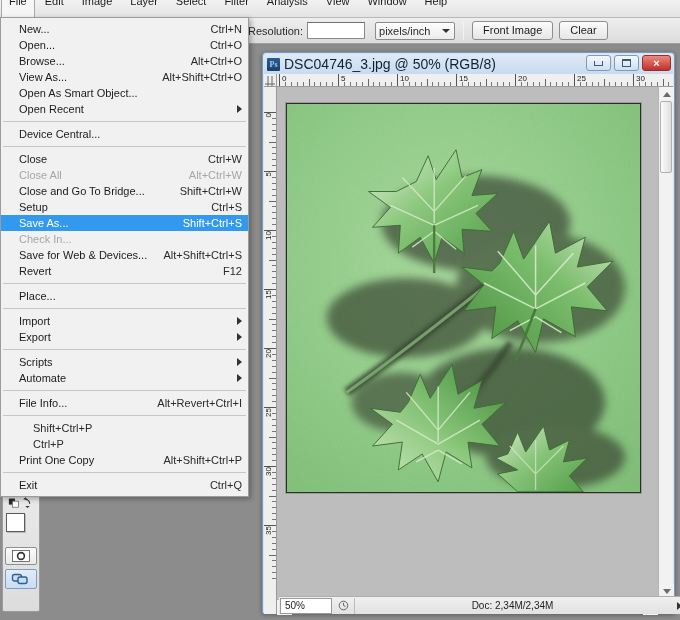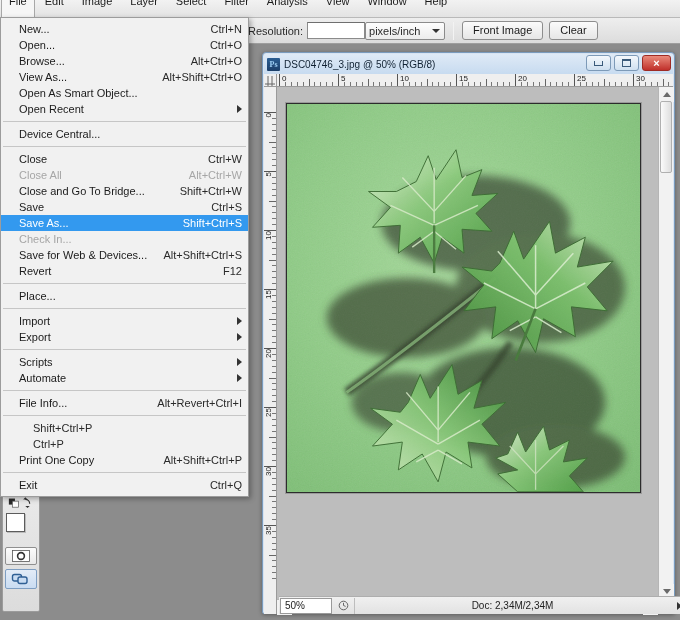--- a/index.html
+++ b/index.html
@@ -41,21 +41,21 @@
     padding-left: 248px;
   }
   .opt-label { margin-right: 4px; }
   .opt-input {
     width: 58px; height: 17px; background: #fff;
     border: 1px solid #8b8b8b; border-top-color: #6f6f6f;
     font-size: 11px; padding: 0 3px;
     font-family: "Liberation Sans", sans-serif;
   }
   .opt-select {
-    width: 80px; height: 18px;
+    margin-left: 10px; width: 80px; height: 18px;
     background: linear-gradient(#fdfdfd, #ececec);
     border: 1px solid #8b8b8b; border-radius: 2px;
     font-size: 11px; display: flex; align-items: center;
     padding: 0 3px; position: relative;
   }
   .opt-select .caret {
     position: absolute; right: 4px; top: 50%; margin-top: -2px;
     width: 0; height: 0; border-left: 4px solid transparent;
     border-right: 4px solid transparent; border-top: 4px solid #333;
   }
@@ -125,21 +125,21 @@
     padding: 0 2px 0 3px;
     position: relative;
   }
   .ps-icon {
     width: 13px; height: 13px; margin-right: 4px; border-radius: 1px;
     background: linear-gradient(#2a5d92, #1b3e69);
     color: #9fd0f5; font-size: 8px; font-weight: bold;
     display: flex; align-items: center; justify-content: center;
     font-family: "Liberation Serif", serif;
   }
-  .doctitle { font-size: 10px; color: #123; white-space: nowrap; }
+  .doctitle { font-size: 14px; color: #123; white-space: nowrap; }
   .wbtns { position: absolute; right: 2px; top: 1px; display: flex; gap: 3px; }
   .wbtn {
     width: 25px; height: 16px; border-radius: 3px;
     border: 1px solid #7d9ab8;
     background: linear-gradient(#f4f8fc, #cfe0f0);
     display: flex; align-items: center; justify-content: center;
   }
   .wbtn.close {
     width: 29px;
     background: linear-gradient(#e98a7b, #c0302b);
@@ -725,21 +725,21 @@
       </div>
       <div class="mrow disabled">
         <span class="lbl">Close All</span>
         <span class="acc">Alt+Ctrl+W</span>
       </div>
       <div class="mrow">
         <span class="lbl">Close and Go To Bridge...</span>
         <span class="acc">Shift+Ctrl+W</span>
       </div>
       <div class="mrow">
-        <span class="lbl">Save</span>
+        <span class="lbl">Setup</span>
         <span class="acc">Ctrl+S</span>
       </div>
       <div class="mrow sel">
         <span class="lbl">Save As...</span>
         <span class="acc">Shift+Ctrl+S</span>
       </div>
       <div class="mrow disabled">
         <span class="lbl">Check In...</span>
       </div>
       <div class="mrow">

